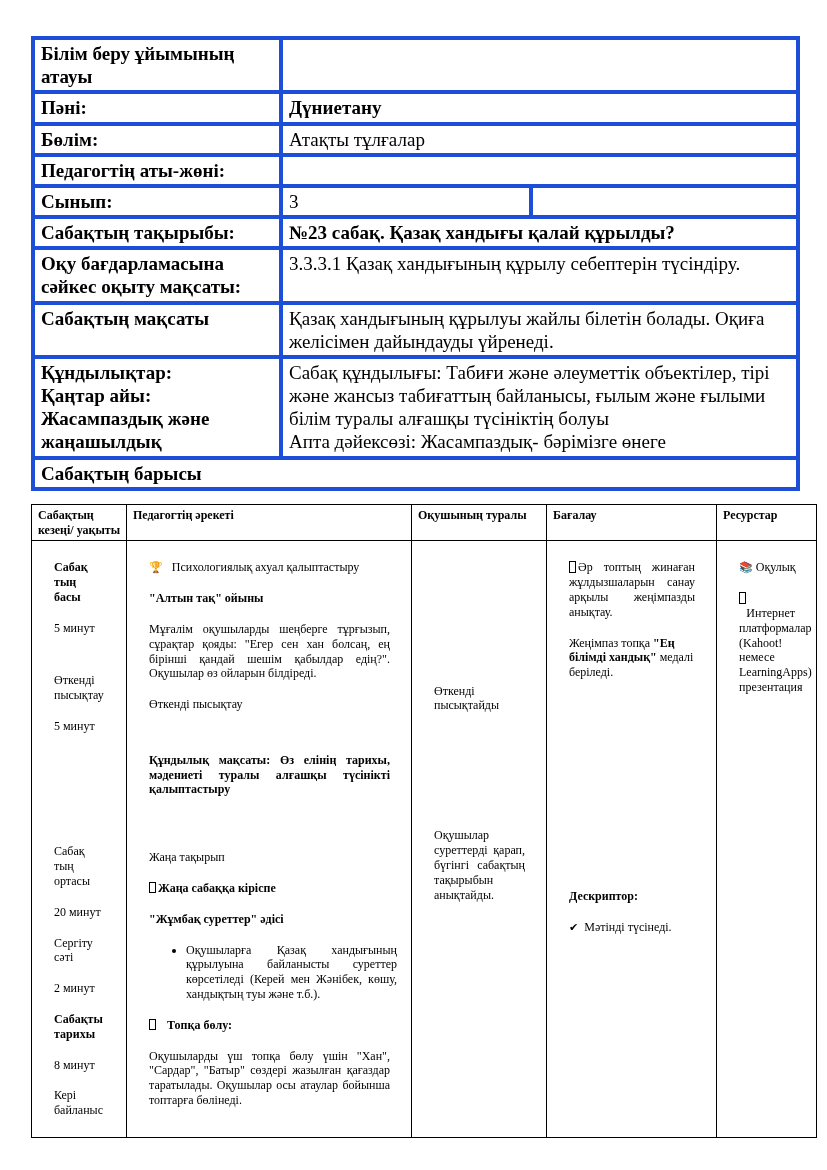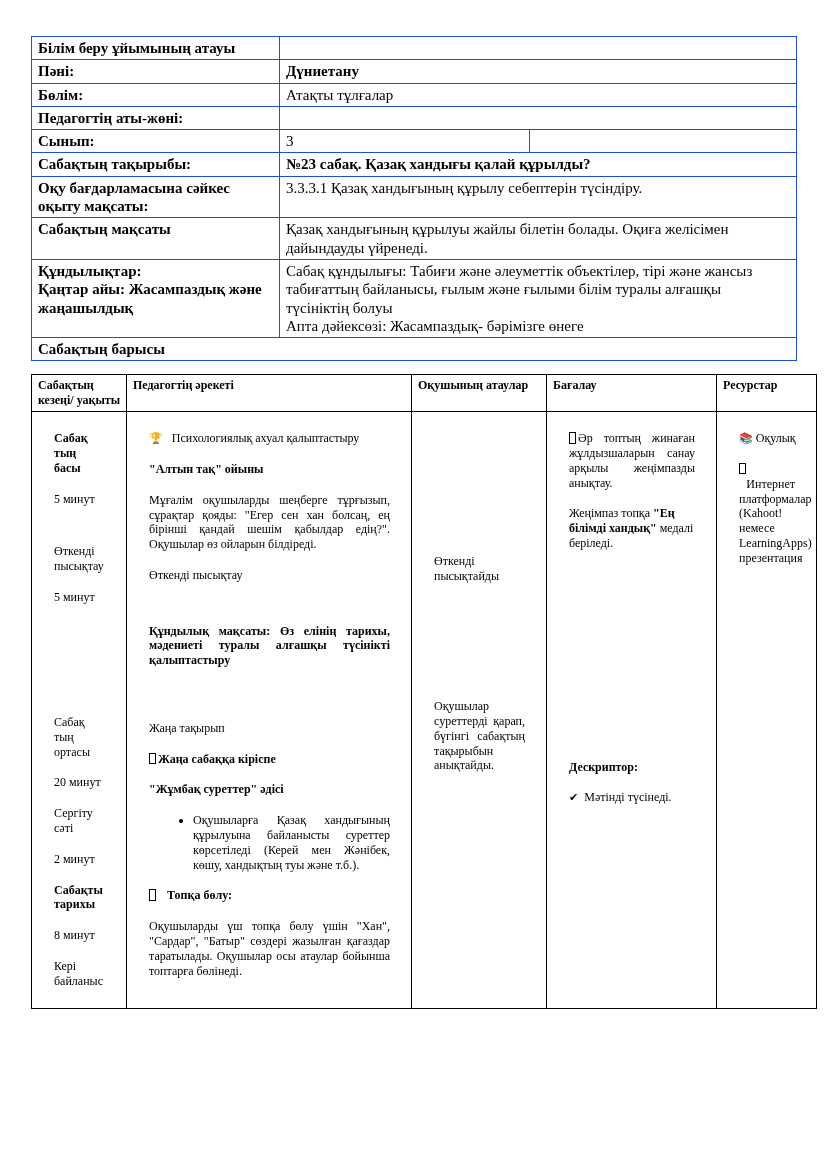--- a/index.html
+++ b/index.html
@@ -21,24 +21,24 @@
     box-sizing: border-box;
     padding: 36px 30px 0 31px;
     position: relative;
   }
   table {
     border-collapse: collapse;
     width: 100%;
     table-layout: fixed;
   }
   table.info td {
-    border: 1px solid #1d4ed8;
+    border: 4px solid #1d4ed8;
     vertical-align: top;
     padding: 2px 12px 2px 6px;
-    font-size: 15px;
+    font-size: 19px;
     line-height: 1.22;
   }
   table.info td.lbl {
     font-weight: bold;
   }
   .b { font-weight: bold; }
 
   
   .gap {
     height: 14px;
@@ -66,21 +66,21 @@
     text-justify: inter-word;
   }
   .seg { margin: 16px; }
   .sp-before { margin-top: 1.05em; }
   .sp-before-xl { margin-top: 3.15em; }
   ul.bul {
     margin: 0;
     padding-left: 44px;
     list-style-type: disc;
   }
-  ul.bul li { margin: 16px; }
+  ul.bul li { margin: 9px; }
   .tofu {
     display: inline-block;
     width: 0.62em;
     height: 0.96em;
     border: 1px solid #000;
     box-sizing: border-box;
     vertical-align: -0.12em;
     margin-right: 0.14em;
   }
   .glyph {
@@ -161,21 +161,21 @@
       <col style="width:95px">
       <col style="width:285px">
       <col style="width:135px">
       <col style="width:170px">
       <col style="width:100px">
     </colgroup>
     <thead>
       <tr>
         <th>Сабақтың кезеңі/ уақыты</th>
         <th>Педагогтің әрекеті</th>
-        <th>Оқушының атаулар</th>
+        <th>Оқушының туралы</th>
         <th>Бағалау</th>
         <th>Ресурстар</th>
       </tr>
     </thead>
     <tbody>
       <tr>
 
         <td class="stagecell">
           <p class="seg b">Сабақ тың басы</p>
           <p class="seg">5 минут</p>

